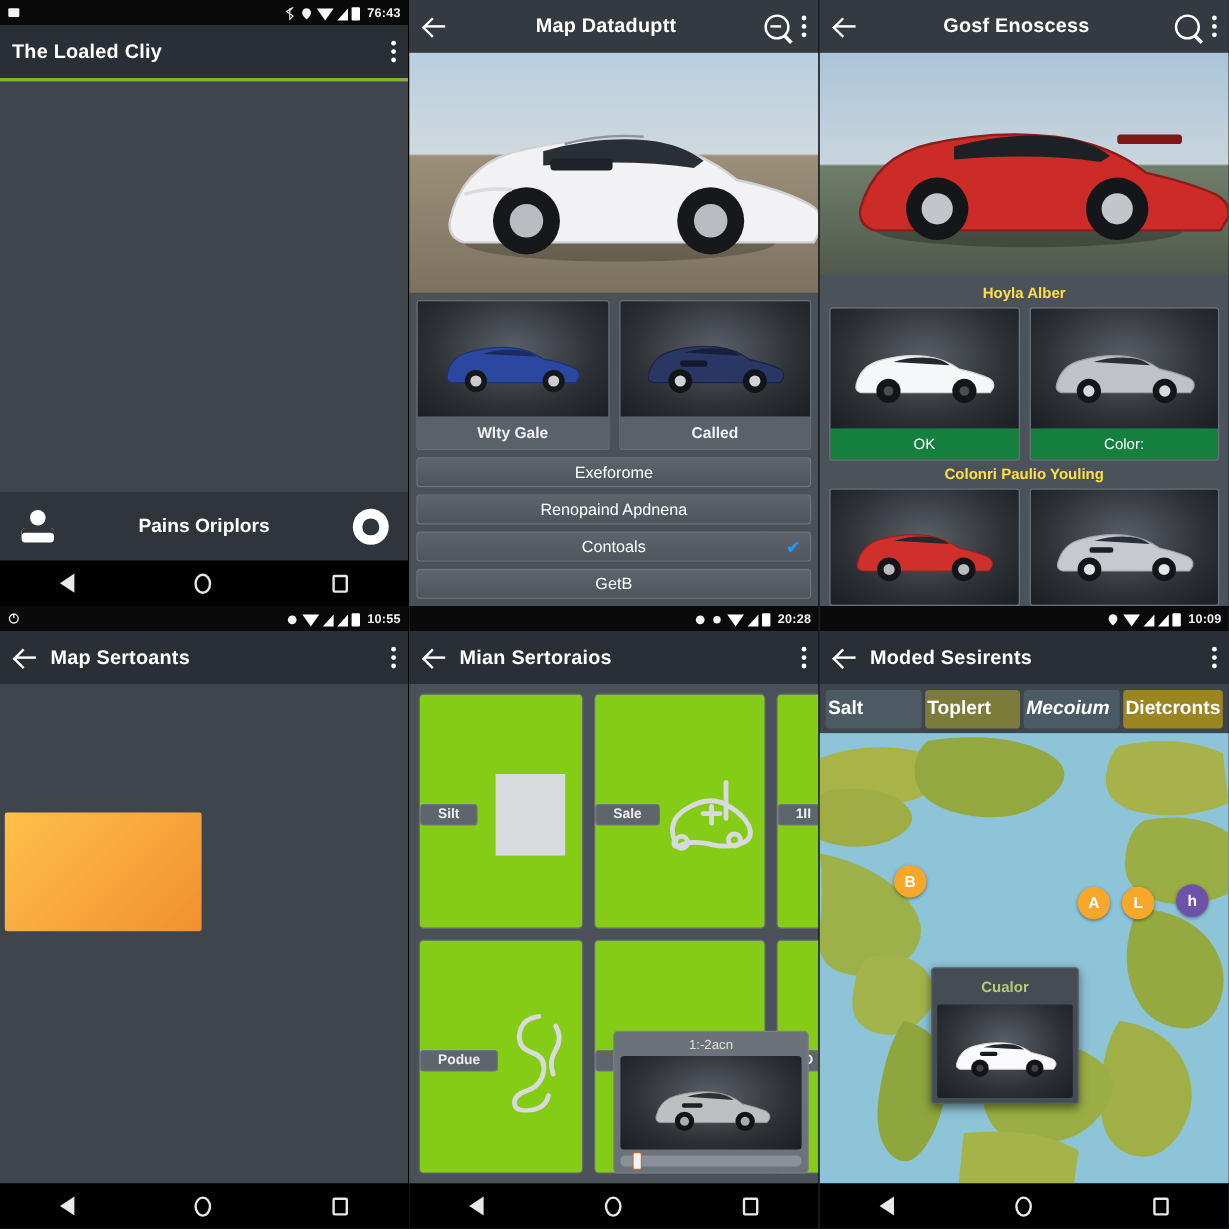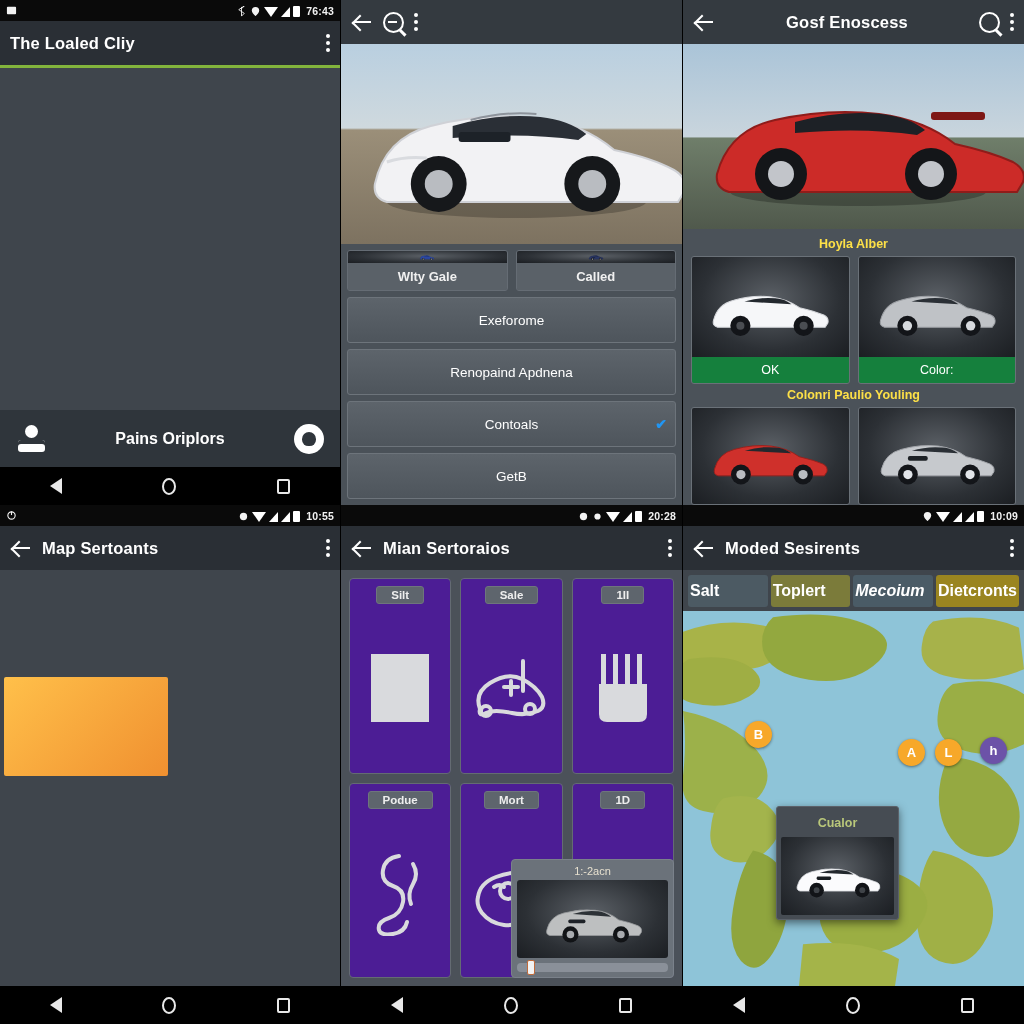--- a/index.html
+++ b/index.html
@@ -120,21 +120,21 @@
   .thumbcard {
     flex:1; background:#555c63; border-radius:3px; display:flex; flex-direction:column;
     border:1px solid #656c74; overflow:hidden;
   }
   .thumbcard .carbox { flex:1; }
   .thumbcard .tlabel {
     height:27px; background:#5a6168; color:#f0f0f0; font-size:13px; font-weight:bold;
     display:flex; align-items:center; justify-content:center;
   }
   .listbtn {
-    height:46px; background:linear-gradient(#5d646b,#4e555c); border:1px solid #6d747b;
+    height:25px; background:linear-gradient(#5d646b,#4e555c); border:1px solid #6d747b;
     border-radius:3px; color:#fff; font-size:13.5px; display:flex; align-items:center;
     justify-content:center; position:relative; flex:0 0 auto;
   }
   .listbtn .check {
     position:absolute; right:8px; color:#2196f3; font-size:14px; font-weight:bold;
   }
 
   
   .hero2 {
     height:185px; position:relative; overflow:hidden;
@@ -162,22 +162,22 @@
   }
   .p4grid .cell { position:relative; border-radius:2px; overflow:hidden; }
   .cell.sel { background:linear-gradient(135deg,#ffc04a,#f09030)!important; }
   .cell.sel .carbox { background:linear-gradient(135deg,#ffcc66,#f0932f); }
 
   
   .p5body { flex:1; background:#4b5159; padding:8px; display:grid;
     grid-template-columns:repeat(3,1fr); grid-template-rows:1fr 1fr; gap:9px;
     align-content:start; position:relative; overflow:hidden; }
   .tile {
-    background:#4c1d95; border:1px solid #646b73; border-radius:4px;
-    display:flex; flex-direction:column; align-items:center; padding-top:7px; position:relative;
+    background:#84cc16; border:1px solid #646b73; border-radius:4px;
+    display:flex; align-items:center; padding-top:7px; position:relative;
   }
   .tile-lbl {
     background:#5e656d; border:1px solid #6e757d; border-radius:3px;
     color:#eee; font-size:11.5px; padding:2px 14px; font-weight:bold;
   }
   .tile-ico { flex:1; display:flex; align-items:center; justify-content:center; width:100%; }
   .preview {
     position:absolute; right:8px; bottom:8px; width:163px;
     background:#6b727a; border:1px solid #7a818a; border-radius:4px; padding:5px;
   }
@@ -370,20 +370,21 @@
     <div class="navbar">
       <span class="nv-back"></span>
       <span class="nv-home"></span>
       <span class="nv-rec"></span>
     </div>
   </div>
 
   <div class="panel">
     <div class="actionbar">
       <span class="backarrow"></span>
+      <span class="ab-title">Map Dataduptt</span>
       <span class="searchic minus"></span>
       <span class="kebab">
           <i></i>
           <i></i>
           <i></i>
         </span>
     </div>
     <div class="hero">
       <svg class="mapsvg" viewBox="0 0 342 200" preserveAspectRatio="none">
         <ellipse cx="176" cy="158" rx="130" ry="16" fill="rgba(0,0,0,.22)"></ellipse>

